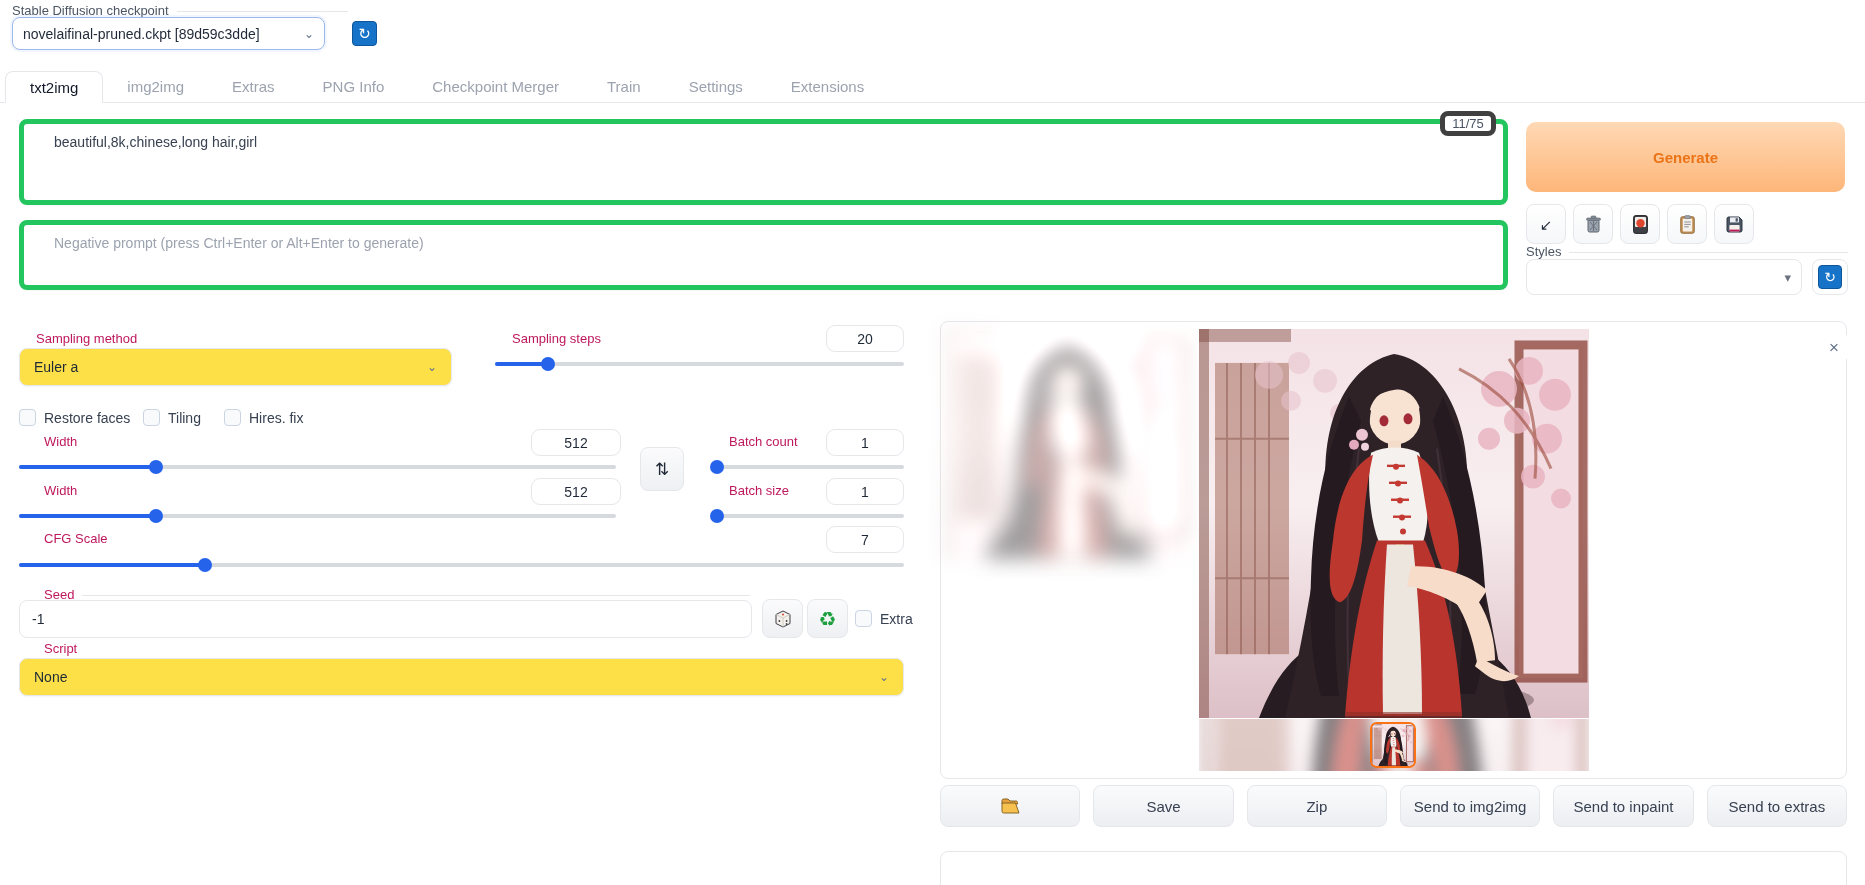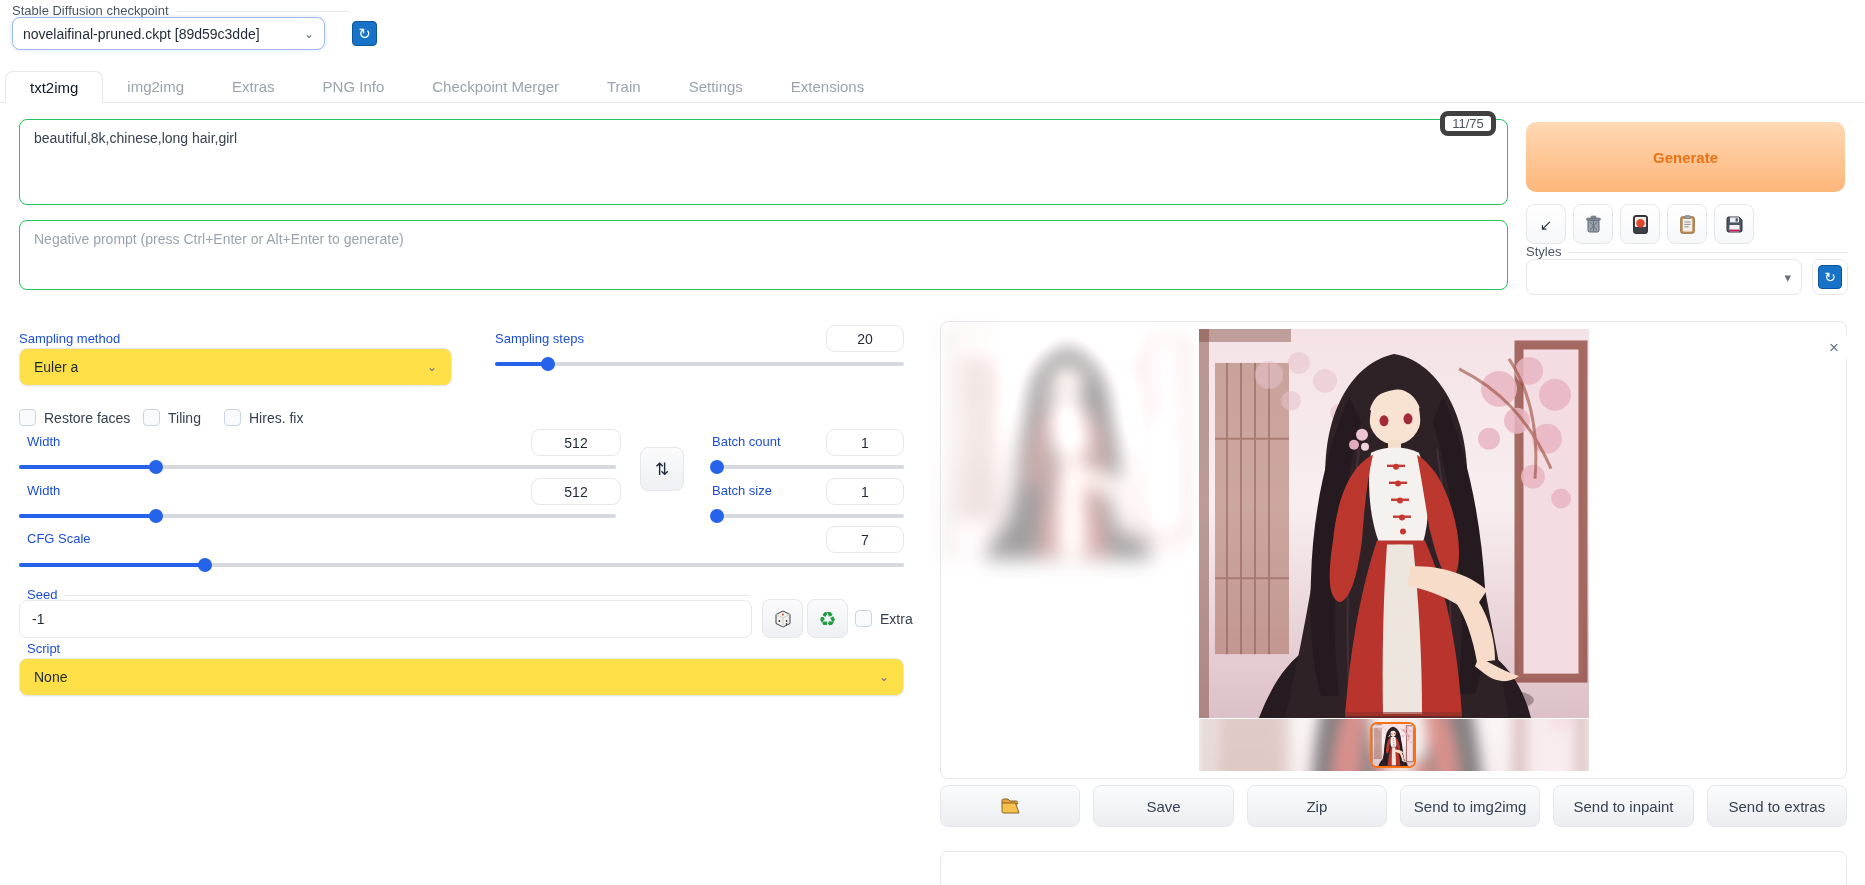--- a/index.html
+++ b/index.html
@@ -20,22 +20,22 @@
     display:flex; align-items:center; justify-content:center; font-size:15px; line-height:1; cursor:pointer; }
   .chk-refresh { left:352px; top:21px; width:25px; height:25px; }
 
   
   .tabbar { left:0; top:71px; width:1865px; height:32px; border-bottom:1px solid #e5e7eb; display:flex; padding-left:5px; }
   .tab { padding:0 24px; font-size:15px; color:#9ca3af; line-height:31px; cursor:pointer; white-space:nowrap; }
   .tab.active { background:#fff; color:#111827; font-weight:500; border:1px solid #e5e7eb; border-bottom:1px solid #fff;
     border-radius:8px 8px 0 0; margin-bottom:-1px; }
 
   
-  textarea { resize:none; outline:none; border:1px solid #22c55e; border-radius:8px; background:#fff;
-    font-family:inherit; font-size:14px; color:#374151; padding:10px 14px; box-shadow:0 1px 2px rgba(0,0,0,.04); }
+  textarea { resize:none; outline:none; border:5px solid #22c55e; border-radius:8px; background:#fff;
+    font-family:inherit; font-size:14px; color:#374151; padding:10px 30px; box-shadow:0 1px 2px rgba(0,0,0,.04); }
   textarea::placeholder { color:#9ca3af; }
   .prompt-box { left:19px; top:119px; width:1489px; height:86px; }
   .neg-box { left:19px; top:220px; width:1489px; height:70px; }
   .token-counter { left:1440px; top:111px; width:56px; height:25px; background:#fff; border:5px solid #404040;
     border-radius:8px; font-size:13px; color:#4b5563; display:flex; align-items:center; justify-content:center; z-index:3; }
 
   
   .generate-btn { left:1526px; top:122px; width:319px; height:70px; border:none; border-radius:10px; cursor:pointer;
     background:linear-gradient(180deg,#ffd9b5 0%,#fdb679 100%); color:#ea7317; font-weight:700; font-size:15px;
     font-family:inherit; }
@@ -44,21 +44,21 @@
     display:flex; align-items:center; justify-content:center; font-size:15px; color:#1f2937; cursor:pointer; }
   .styles-row { left:1526px; top:244px; width:322px; display:flex; align-items:center; gap:8px; font-size:13px; color:#4b5563; }
   .styles-select { left:1526px; top:259px; width:276px; height:36px; background:#fff; border:1px solid #e5e7eb; border-radius:8px;
     display:flex; align-items:center; padding:0 10px; cursor:pointer; }
   .styles-select .caret { margin-left:auto; color:#6b7280; font-size:13px; }
   .styles-refresh-wrap { left:1812px; top:259px; width:36px; height:36px; background:#fff; border:1px solid #e5e7eb; border-radius:8px;
     display:flex; align-items:center; justify-content:center; cursor:pointer; }
   .styles-refresh-wrap .blue-refresh { width:24px; height:24px; font-size:14px; }
 
   
-  .lbl { font-size:13px; color:#1d4ed8; white-space:nowrap; }
+  .lbl { font-size:13px; color:#be185d; white-space:nowrap;margin-left:17px; }
   .select { background:#fde047; border:1px solid #e5e7eb; border-radius:8px; display:flex; align-items:center;
     padding:0 14px; font-size:14px; color:#1f2937; cursor:pointer; box-shadow:0 1px 2px rgba(0,0,0,.04); }
   .select .chev { margin-left:auto; }
   .numbox { background:#fff; border:1px solid #e5e7eb; border-radius:9px; font-size:14px; color:#1f2937;
     display:flex; align-items:center; justify-content:center; }
   .slider { position:absolute; height:14px; cursor:pointer; }
   .slider .track { position:absolute; left:0; right:0; top:5px; height:4px; background:#d6d9de; border-radius:3px; }
   .slider .fill { position:absolute; left:0; top:5px; height:4px; background:#2563eb; border-radius:3px; }
   .slider .thumb { position:absolute; right:-7px; top:-5px; width:14px; height:14px; border-radius:50%; background:#2563eb; }
   .cb-row { display:flex; align-items:center; gap:8px; cursor:pointer; }

